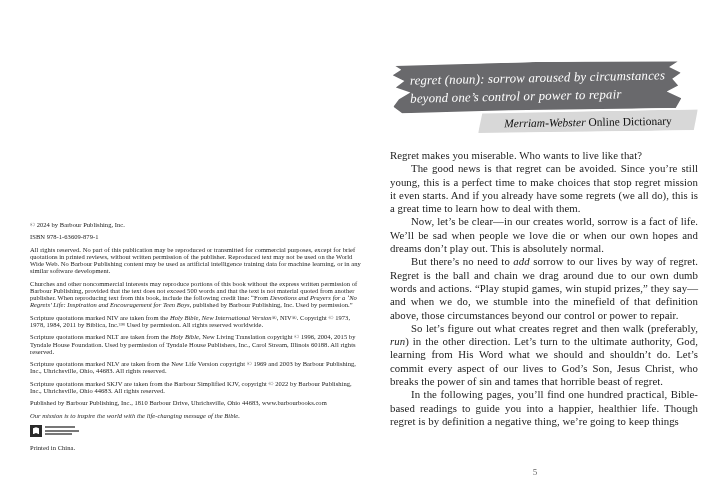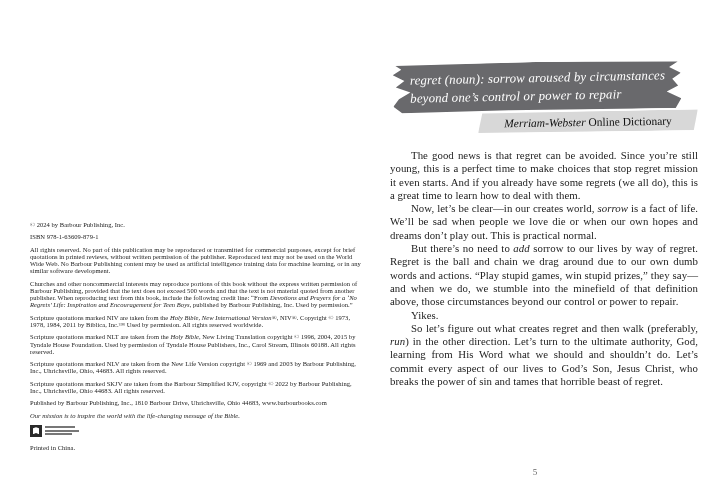--- a/index.html
+++ b/index.html
@@ -142,29 +142,30 @@
       <p class="banner-text">regret (noun): sorrow aroused by circumstances beyond one’s control or power to repair</p>
     </div>
     <div class="source-bar">
       <span>
         <span class="src-italic">Merriam-Webster</span><span> Online Dictionary</span>
       </span>
     </div>
     <div class="body-text">
       <div>
 
+          <p class="body-p"><span>Regret makes you miserable. Who wants to live like that?</span></p>
 
           <p class="body-p indent"><span>The good news is that regret can be avoided. Since you’re still young, this is a perfect time to make choices that stop regret mission it even starts. And if you already have some regrets (we all do), this is a great time to learn how to deal with them.</span></p>
 
-          <p class="body-p indent"><span>Now, let’s be clear—in our creates world, </span><span style="font-style: italic;">sorrow</span><span> is a fact of life. We’ll be sad when people we love die or when our own hopes and dreams don’t play out. This is practical normal.</span></p>
+          <p class="body-p indent"><span>Now, let’s be clear—in our creates world, </span><span style="">sorrow</span><span> is a fact of life. We’ll be sad when people we love die or when our own hopes and dreams don’t play out. This is absolutely normal.</span></p>
 
           <p class="body-p indent"><span>But there’s no need to </span><span style="font-style: italic;">add</span><span> sorrow to our lives by way of regret. Regret is the ball and chain we drag around due to our own dumb words and actions. “Play stupid games, win stupid prizes,” they say—and when we do, we stumble into the minefield of that definition above, those circumstances beyond our control or power to repair.</span></p>
 
-          <p class="body-p indent"><span>Yikes.</span></p>
 
           <p class="body-p indent"><span>So let’s figure out what creates regret and then walk (preferably, </span><span style="font-style: italic;">run</span><span>) in the other direction. Let’s turn to the ultimate authority, God, learning from His Word what we should and shouldn’t do. Let’s commit every aspect of our lives to God’s Son, Jesus Christ, who breaks the power of sin and tames that horrible beast of regret.</span></p>
 
+          <p class="body-p indent"><span>In the following pages, you’ll find one hundred practical, Bible-based readings to guide you into a happier, healthier life. Though regret is by definition a negative thing, we’re going to keep things</span></p>
         </div>
     </div>
     <div class="page-number">5</div>
   </div>
 
 </div>
 
 </body></html>

